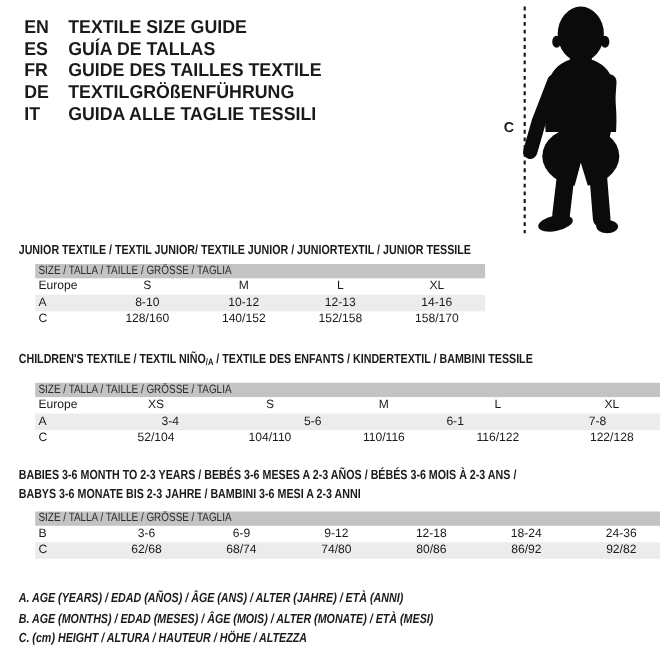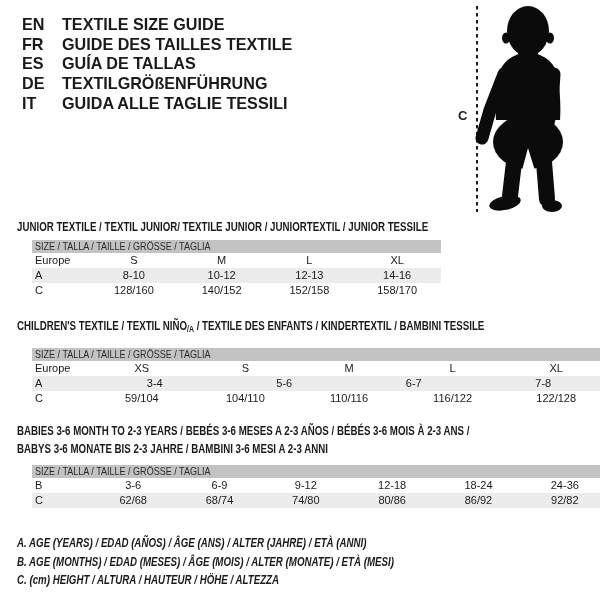--- a/index.html
+++ b/index.html
@@ -53,26 +53,26 @@
 </style>
 </head>
 <body>
 
 <div class="lang-block">
   <div class="lang-row">
     <span class="lang-code">EN</span>
     <span class="lang-title">TEXTILE SIZE GUIDE</span>
   </div>
   <div class="lang-row">
+    <span class="lang-code">ES</span>
+    <span class="lang-title">GUÍA DE TALLAS</span>
+  </div>
+  <div class="lang-row">
     <span class="lang-code">FR</span>
     <span class="lang-title">GUIDE DES TAILLES TEXTILE</span>
-  </div>
-  <div class="lang-row">
-    <span class="lang-code">ES</span>
-    <span class="lang-title">GUÍA DE TALLAS</span>
   </div>
   <div class="lang-row">
     <span class="lang-code">DE</span>
     <span class="lang-title">TEXTILGRÖßENFÜHRUNG</span>
   </div>
   <div class="lang-row">
     <span class="lang-code">IT</span>
     <span class="lang-title">GUIDA ALLE TAGLIE TESSILI</span>
   </div>
 </div>
@@ -135,26 +135,26 @@
     <div class="cell val">XS</div>
     <div class="cell val">S</div>
     <div class="cell val">M</div>
     <div class="cell val">L</div>
     <div class="cell val">XL</div>
   </div>
   <div class="trow shaded">
     <div class="cell label">A</div>
     <div class="cell val">3-4</div>
     <div class="cell val">5-6</div>
-    <div class="cell val">6-7</div>
+    <div class="cell val">6-1</div>
     <div class="cell val">7-8</div>
   </div>
   <div class="trow">
     <div class="cell label">C</div>
-    <div class="cell val">59/104</div>
+    <div class="cell val">52/104</div>
     <div class="cell val">104/110</div>
     <div class="cell val">110/116</div>
     <div class="cell val">116/122</div>
     <div class="cell val">122/128</div>
   </div>
 </div>
 
 <div class="section-title title-babies">
   <span class="title-line">BABIES 3-6 MONTH TO 2-3 YEARS / BEBÉS 3-6 MESES A 2-3 AÑOS / BÉBÉS 3-6 MOIS À 2-3 ANS /</span>
   <span class="title-line">BABYS 3-6 MONATE BIS 2-3 JAHRE / BAMBINI 3-6 MESI A 2-3 ANNI</span>

